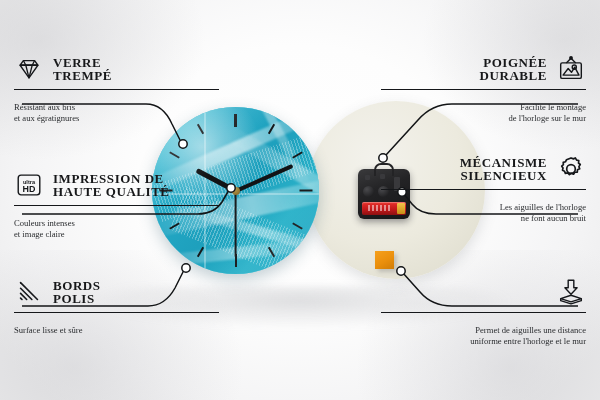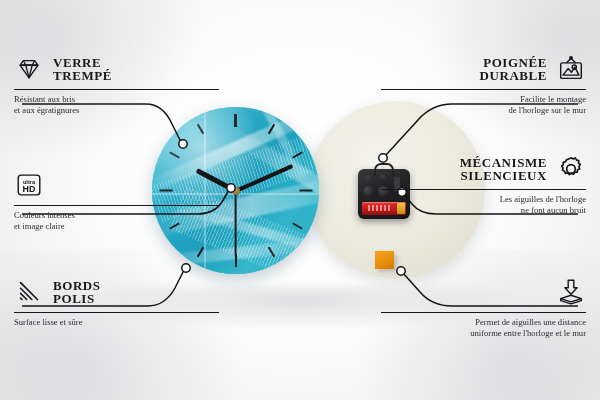--- a/index.html
+++ b/index.html
@@ -184,21 +184,21 @@
     letter-spacing:.55px;
     line-height:13.5px;
     color:#17181a;
     text-transform:uppercase;
     white-space:pre-line;
   }
   .co-rule {
     height:1.4px; background:#15171a; margin-top:3px; width:100%;
   }
   .co-desc {
-    margin-top:4px;
+    margin-top:12px;
     font-family:"Liberation Serif","DejaVu Serif",serif;
     font-size:8.6px;
     line-height:10.6px;
     color:#2a2c2f;
     white-space:pre-line;
   }
   .ico { flex:0 0 auto; width:30px; height:30px; display:block; }
   .ico svg { display:block; width:30px; height:30px; }
 
   .c-verre    { top:52px;  }
@@ -311,20 +311,22 @@
 
   <div class="callout left c-impr">
     <div class="co-head">
       <span class="ico">
         <svg viewBox="0 0 32 32">
           <rect x="4.5" y="5.5" width="23" height="21" rx="3" fill="none" stroke="#15171a" stroke-width="1.5"></rect>
           <text x="16" y="14.6" text-anchor="middle" font-family="Liberation Sans, sans-serif" font-size="6" font-weight="700" fill="#15171a">ultra</text>
           <text x="16" y="23.4" text-anchor="middle" font-family="Liberation Sans, sans-serif" font-size="9.5" font-weight="700" fill="#15171a">HD</text>
         </svg>
       </span>
+      <span class="co-title">IMPRESSION DE
+HAUTE QUALITÉ</span>
     </div>
     <div class="co-rule"></div>
     <div class="co-desc">Couleurs intenses
 et image claire</div>
   </div>
 
   <div class="callout left c-bords">
     <div class="co-head">
       <span class="ico">
         <svg viewBox="0 0 32 32" stroke="#15171a" stroke-width="1.7" stroke-linecap="round">

